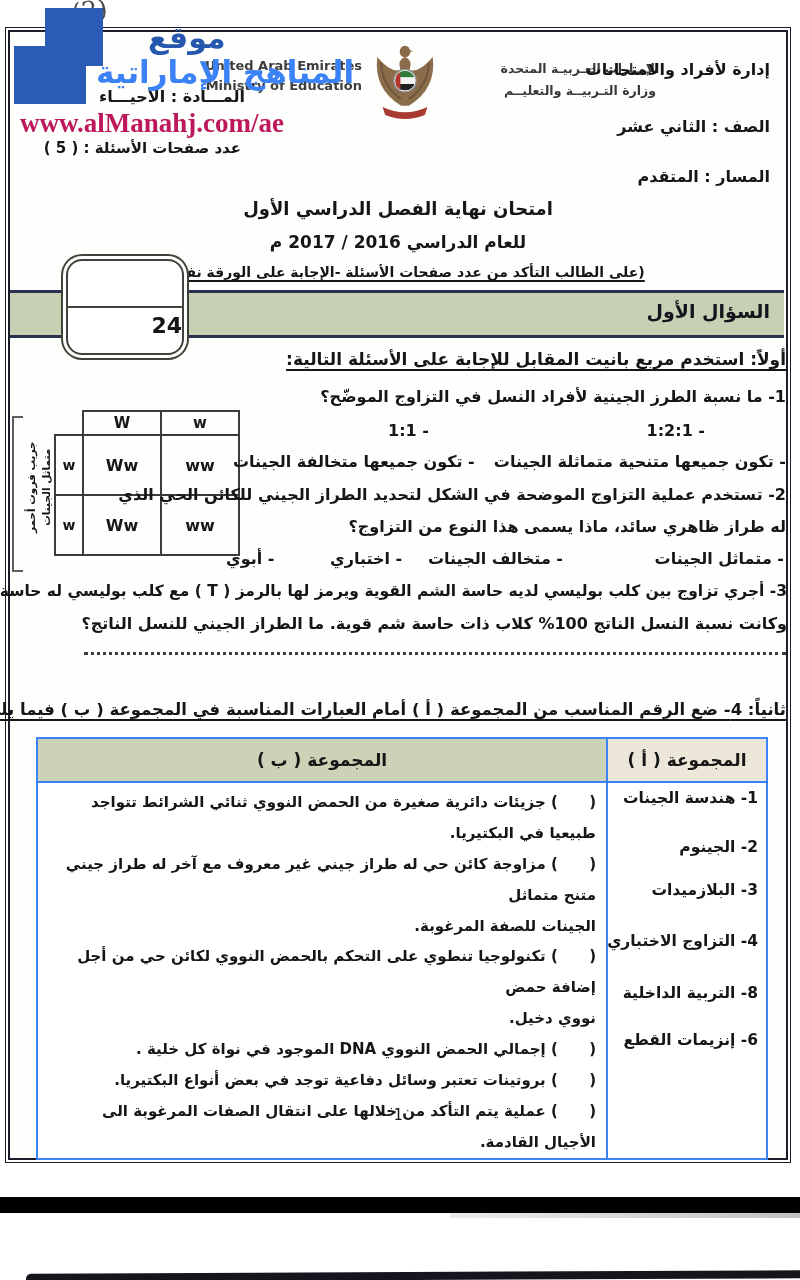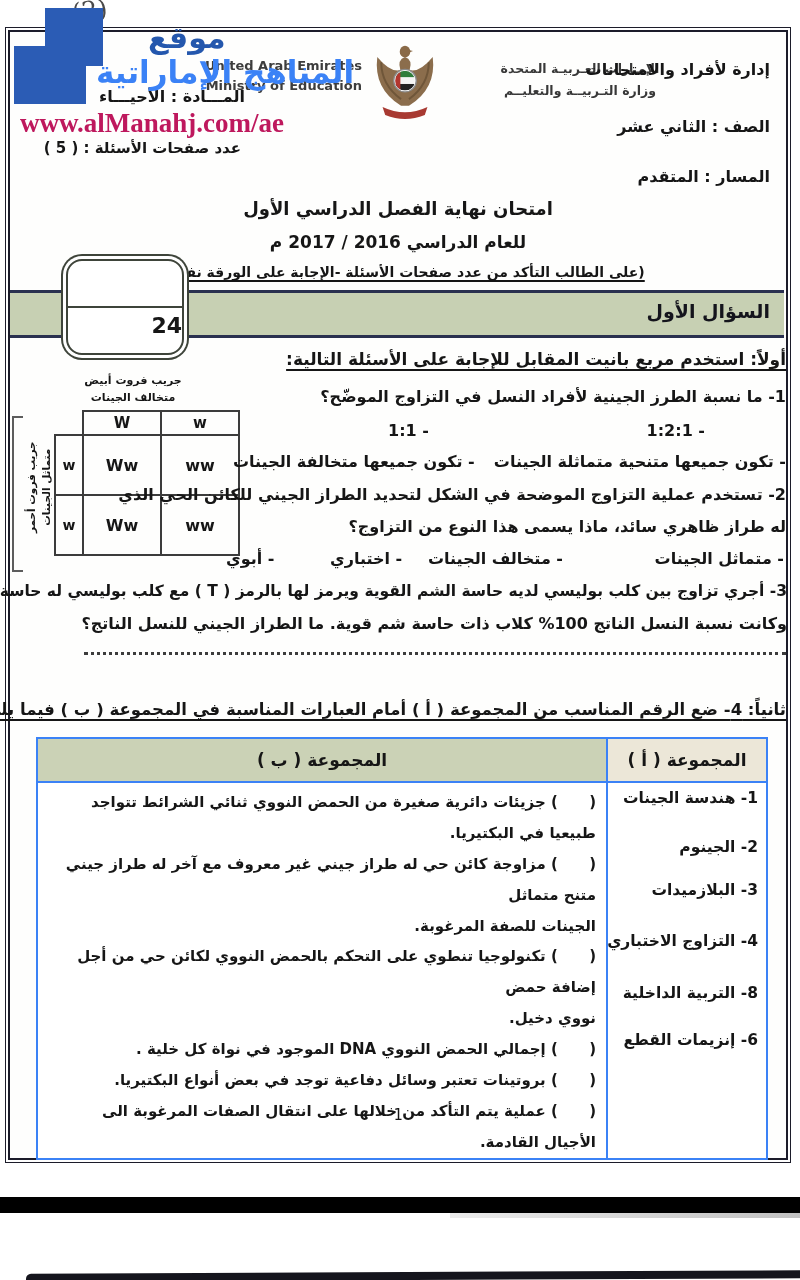--- a/index.html
+++ b/index.html
@@ -178,24 +178,20 @@
   <div class="banner-label">السؤال الأول</div>
 </div>
 <div class="abs scorebox">
   <div class="scorebox-divider"></div>
   <div class="scorebox-score">24</div>
 </div>
 
 <div class="abs s1-heading">أولاً: استخدم مربع بانيت المقابل للإجابة على الأسئلة التالية:</div>
 
 <div class="abs punnett-wrap">
-  <div class="p-cap">
-    <div>جريب فروت أبيض</div>
-    <div>متخالف الجينات</div>
-  </div>
   <div class="p-bracket"></div>
   <div class="p-side">
     <div>جريب فروت أحمر</div>
     <div>متماثل الجينات</div>
   </div>
   <table class="p-table">
     <tbody>
         <tr>
       <td class="corner"></td>
       <td class="colh">W</td>

